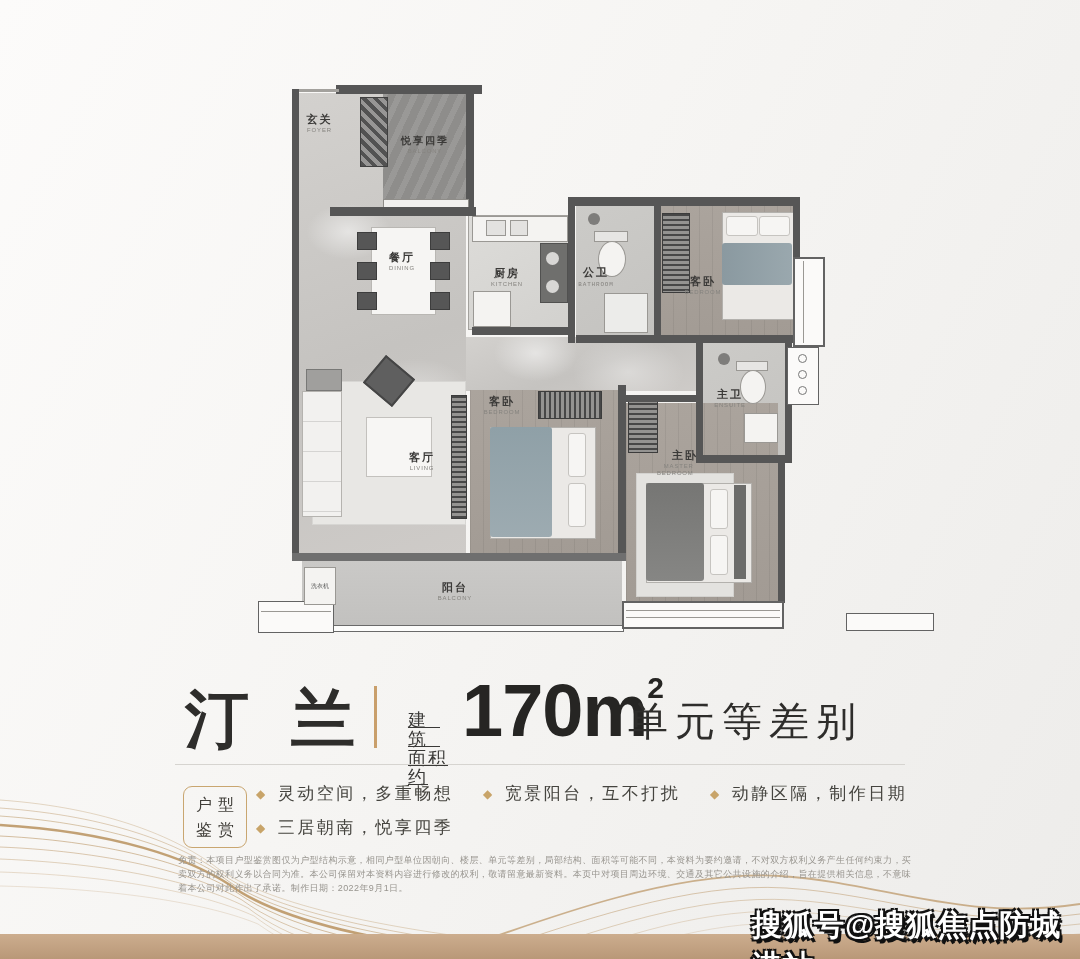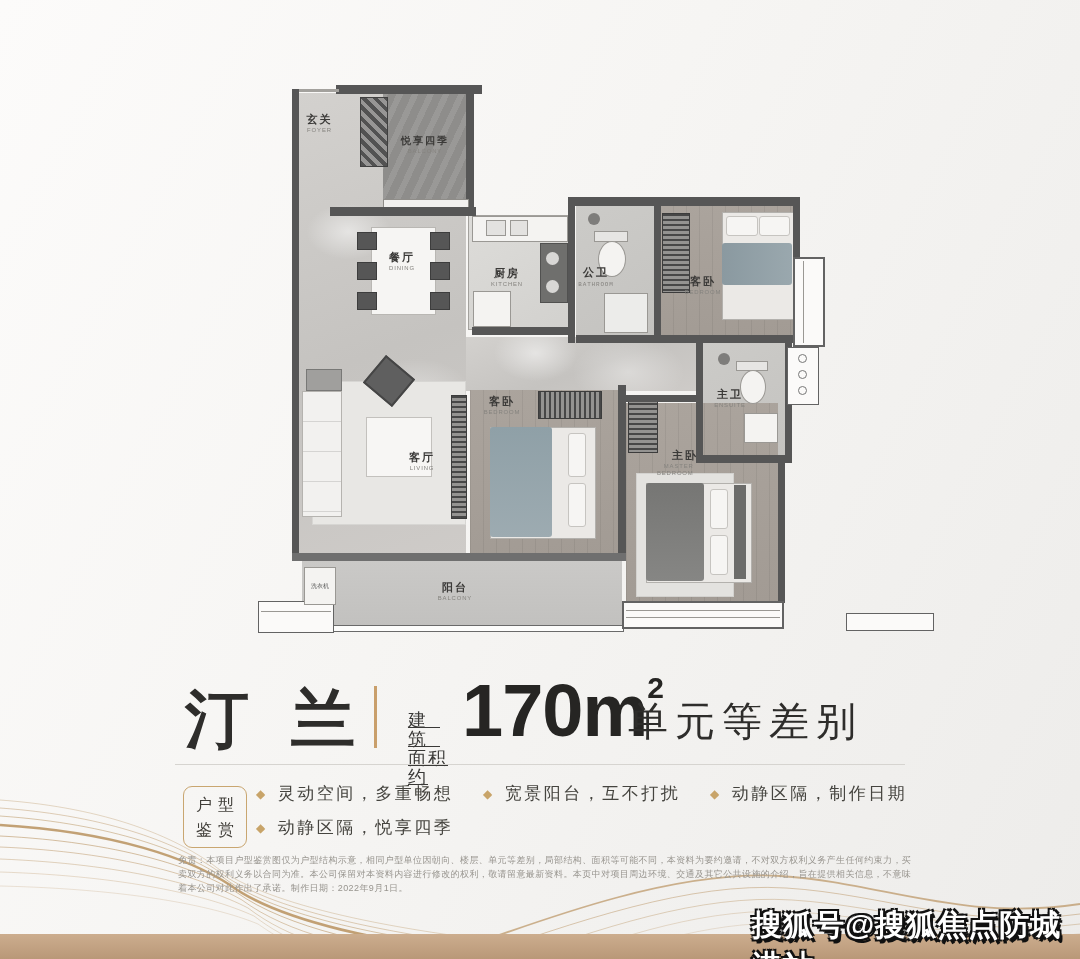--- a/index.html
+++ b/index.html
@@ -239,18 +239,18 @@
 <div class="abs spec" style="left:628px;top:694px;">单元等差别</div>
 <div class="abs" style="left:175px;top:764px;width:730px;height:1px;background:#d6d4d0;"></div>
 
 <div class="abs badge" style="left:183px;top:778px;width:48px;margin-top:8px;">
   <div>户型</div>
   <div>鉴赏</div>
 </div>
 <div class="abs feat" style="left:256px;top:782px;text-align:center;"><span class="bullet">◆</span><span>灵动空间，多重畅想</span></div>
 <div class="abs feat" style="left:483px;top:782px;"><span class="bullet">◆</span><span>宽景阳台，互不打扰</span></div>
 <div class="abs feat" style="left:710px;top:782px;"><span class="bullet">◆</span><span>动静区隔，制作日期</span></div>
-<div class="abs feat" style="left:256px;top:816px;"><span class="bullet">◆</span><span>动静区隔，悦享四季</span></div>
+<div class="abs feat" style="left:256px;top:816px;"><span class="bullet">◆</span><span>三居朝南，悦享四季</span></div>
 
 <div class="abs disc" style="left:178px;top:853px;width:737px;">免责：本项目户型鉴赏图仅为户型结构示意，相同户型单位因朝向、楼层、单元等差别，局部结构、面积等可能不同，本资料为要约邀请，不对双方权利义务产生任何约束力，买卖双方的权利义务以合同为准。本公司保留对本资料内容进行修改的权利，敬请留意最新资料。本页中对项目周边环境、交通及其它公共设施的介绍，旨在提供相关信息，不意味着本公司对此作出了承诺。制作日期：2022年9月1日。</div>
 
 <div class="abs" style="left:0;top:934px;width:1080px;height:25px;background:linear-gradient(180deg,#ccad8e,#b99878);"></div>
 <div class="abs wm" style="left:752px;top:905px;z-index:9;">搜狐号@搜狐焦点防城港站</div>
 
 </body></html>

